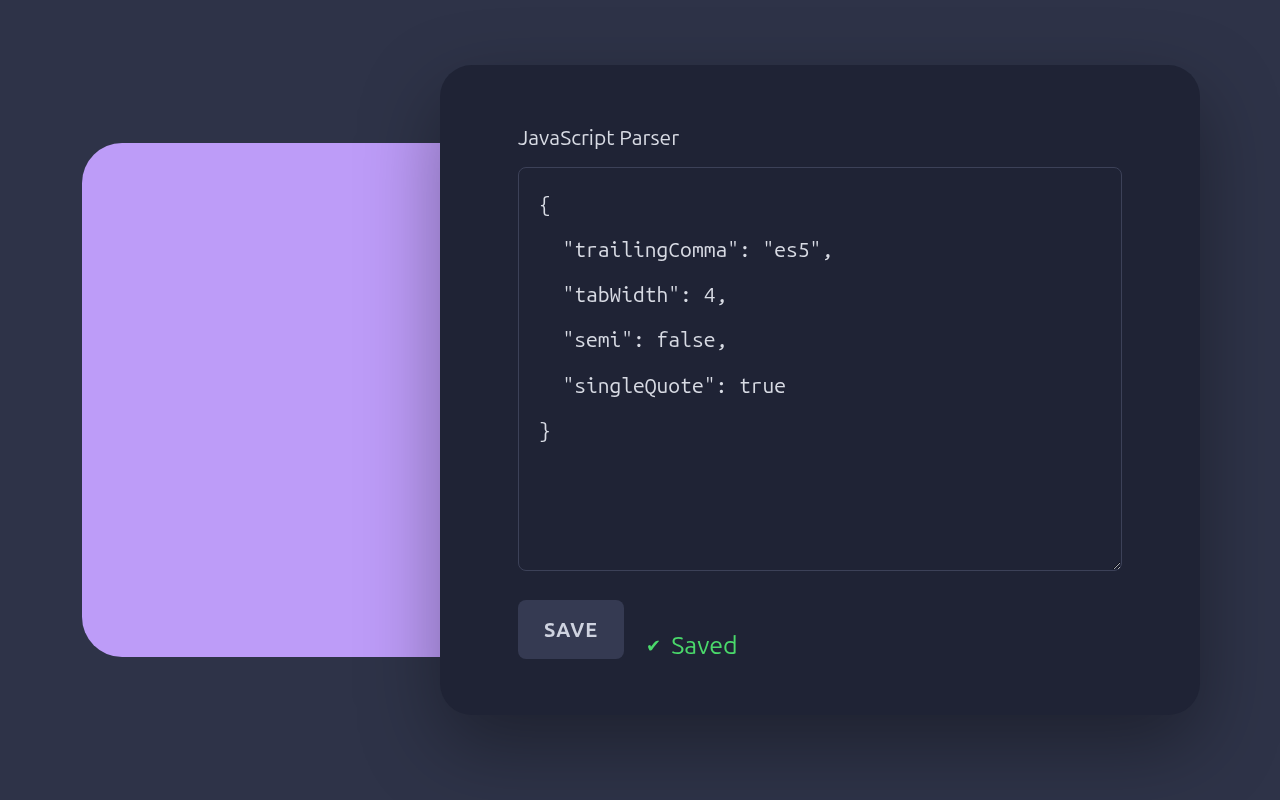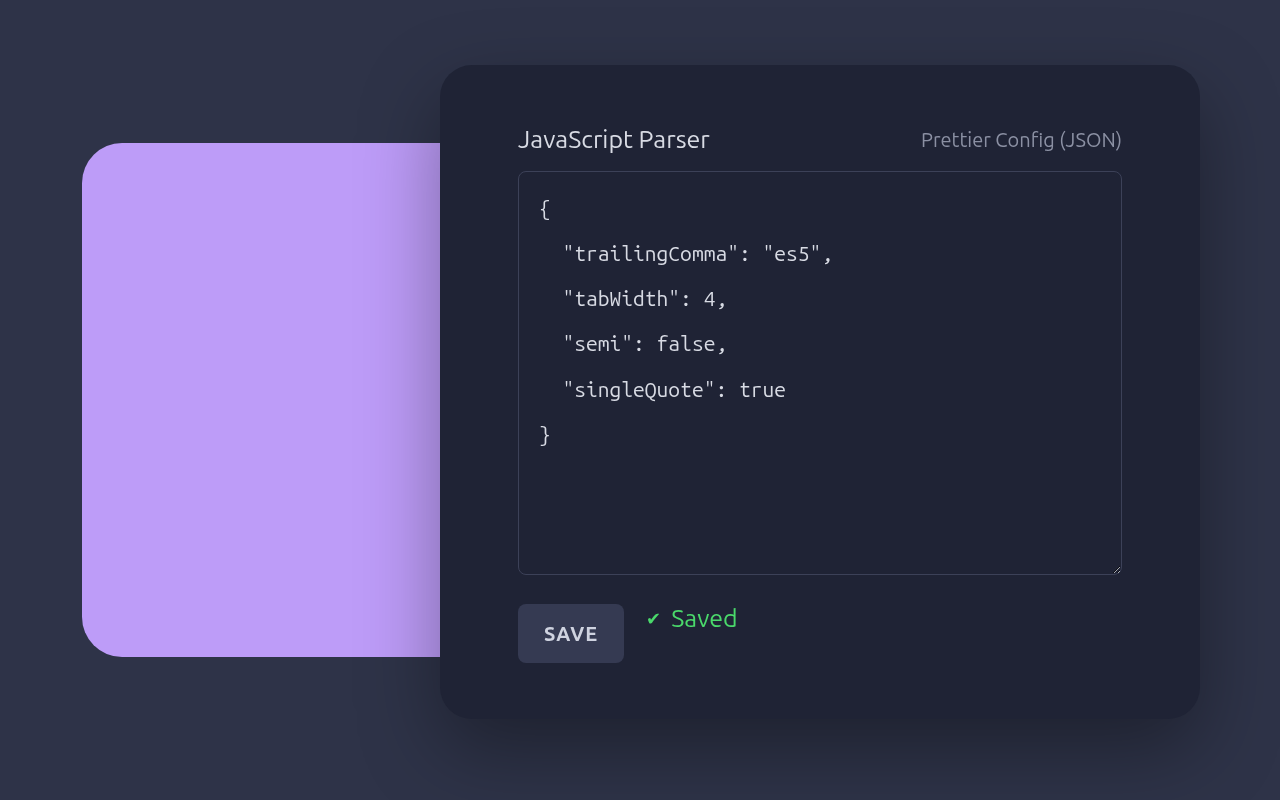--- a/index.html
+++ b/index.html
@@ -40,21 +40,21 @@
 
     .editor-header {
       display: flex;
       justify-content: space-between;
       align-items: center;
       margin-bottom: 18px;
     }
 
     .editor-title {
       color: #d8dbe4;
-      font-size: 25px;
+      font-size: 21px;
       font-weight: 400;
     }
 
     .editor-subtitle {
       color: #8b90a3;
       font-size: 20px;
       font-weight: 400;
     }
 
     .code-textarea {
@@ -68,21 +68,21 @@
       font-size: 21px;
       line-height: 2.15;
       padding: 14px 20px;
       resize: both;
       outline: none;
       white-space: pre;
     }
 
     .editor-footer {
       display: flex;
-      align-items: flex-start;
+      align-items: flex-end;
       gap: 22px;
       margin-top: 26px;
     }
 
     .save-button {
       background-color: #353a52;
       color: #cfd3e0;
       border: none;
       border-radius: 8px;
       padding: 18px 26px;
@@ -110,21 +110,20 @@
     }
   </style>
 </head>
 <body>
 
 <div class="bg-card"></div>
 
 <div class="editor-card">
   <div class="editor-header">
     <div class="editor-title">JavaScript Parser</div>
-    <div class="editor-subtitle">Prettier Config (JSON)</div>
   </div>
 
   <textarea class="code-textarea" spellcheck="false" style="">{
   "trailingComma": "es5",
   "tabWidth": 4,
   "semi": false,
   "singleQuote": true
 }</textarea>
 
   <div class="editor-footer">

